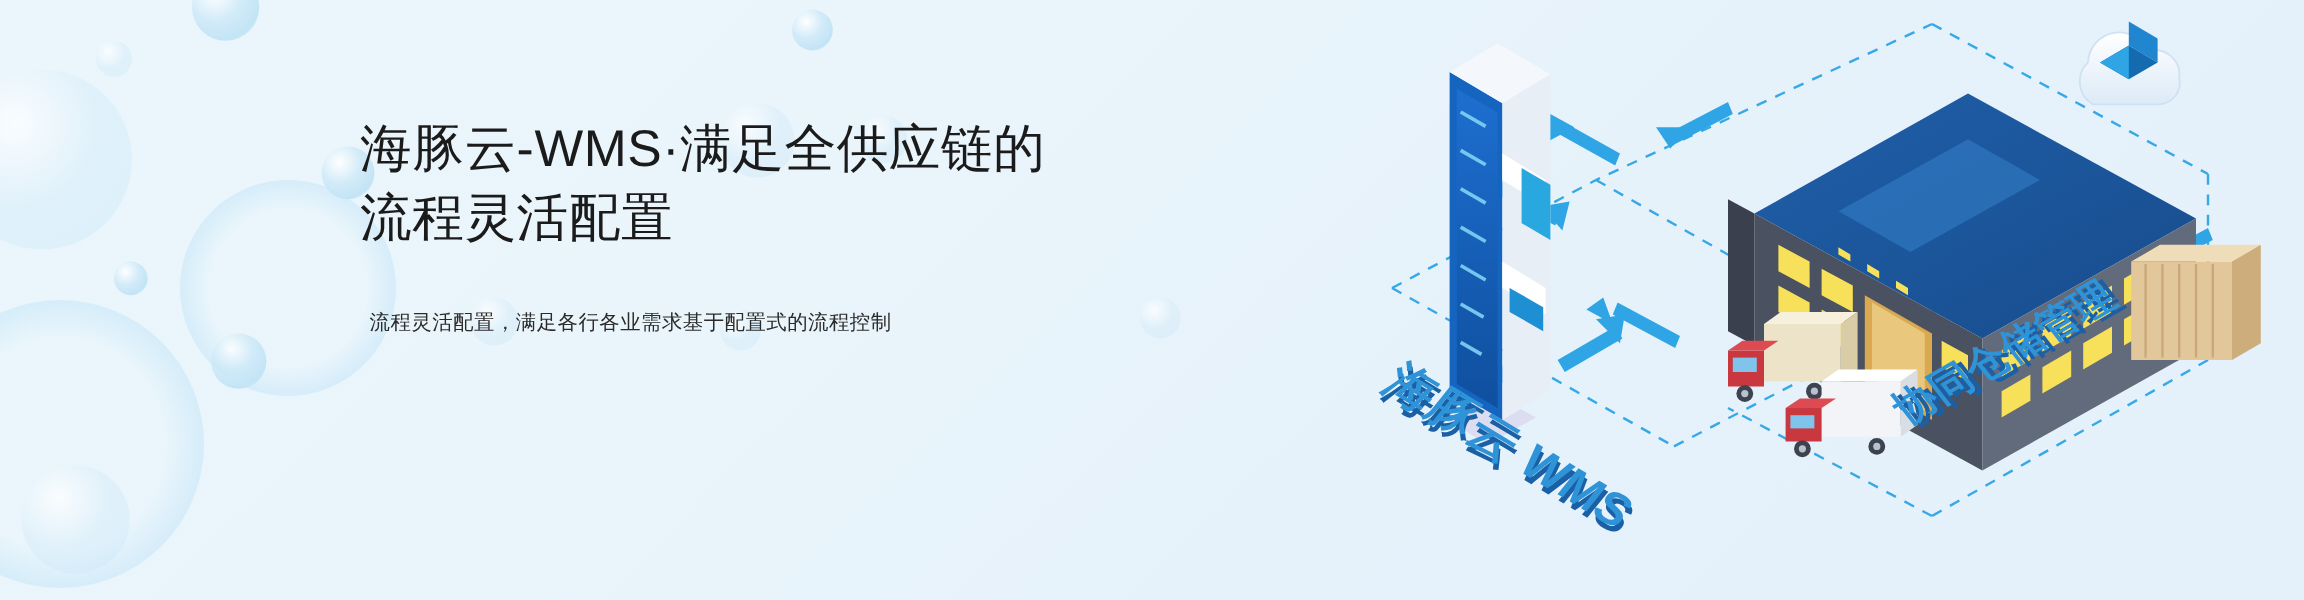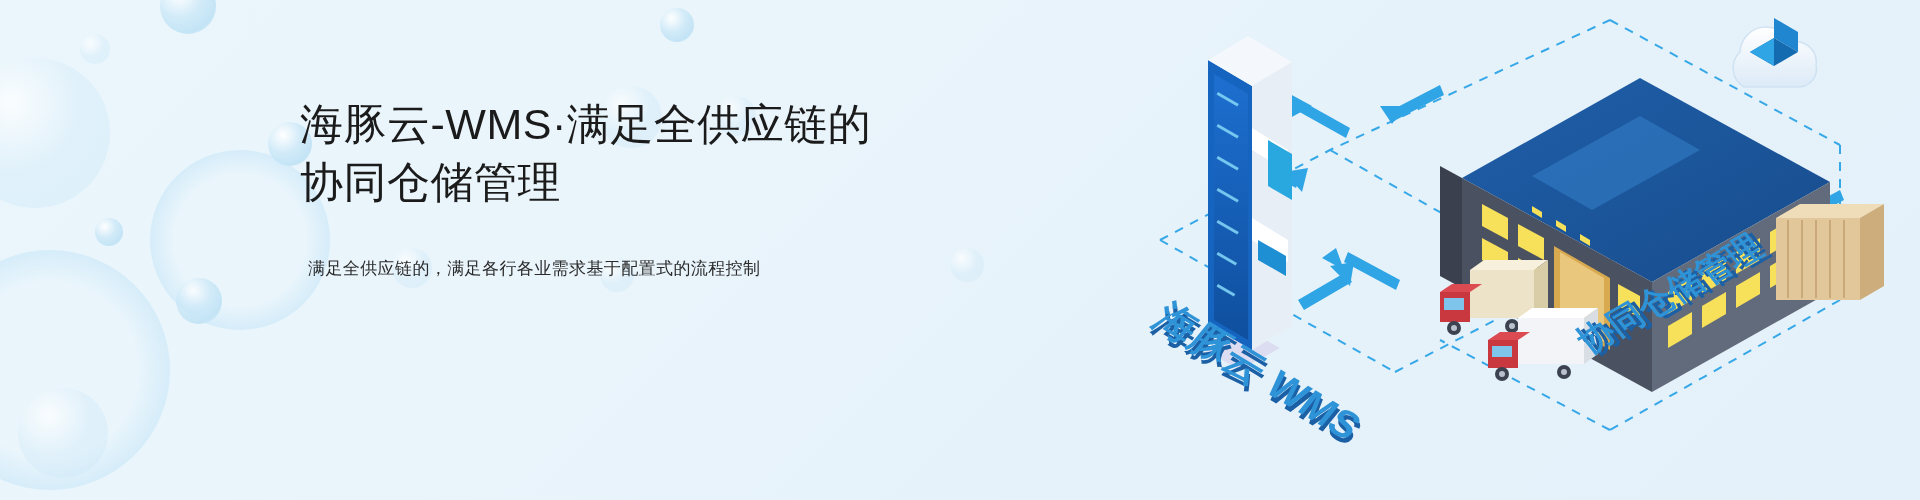--- a/index.html
+++ b/index.html
@@ -101,22 +101,22 @@
     <span class="bubble faint" style="left:392px;top:248px;width:40px;height:40px;"></span>
     <span class="bubble faint" style="left:600px;top:258px;width:34px;height:34px;"></span>
     <span class="bubble faint" style="left:950px;top:248px;width:34px;height:34px;"></span>
     <span class="bubble ring" style="left:-70px;top:250px;width:240px;height:240px;"></span>
     <span class="bubble faint" style="left:18px;top:388px;width:90px;height:90px;"></span>
     <span class="bubble ring" style="left:150px;top:150px;width:180px;height:180px;"></span>
   </div>
 
   <div class="copy">
     <h1 class="headline">海豚云-WMS·满足全供应链的
-协同仓储管理</h1>
-    <p class="subhead">满足全供应链的，满足各行各业需求基于配置式的流程控制</p>
+流程灵活配置</h1>
+    <p class="subhead">流程灵活配置，满足各行各业需求基于配置式的流程控制</p>
   </div>
 
   <div class="art">
     <svg width="780" height="500" viewBox="0 0 780 500" xmlns="http://www.w3.org/2000/svg">
       <defs>
         <linearGradient id="gServerFace" x1="0" y1="0" x2="0" y2="1">
           <stop offset="0" stop-color="#1d6fd0"></stop>
           <stop offset="1" stop-color="#0f4f9e"></stop>
         </linearGradient>
         <linearGradient id="gRoof" x1="0" y1="0" x2="1" y2="1">

